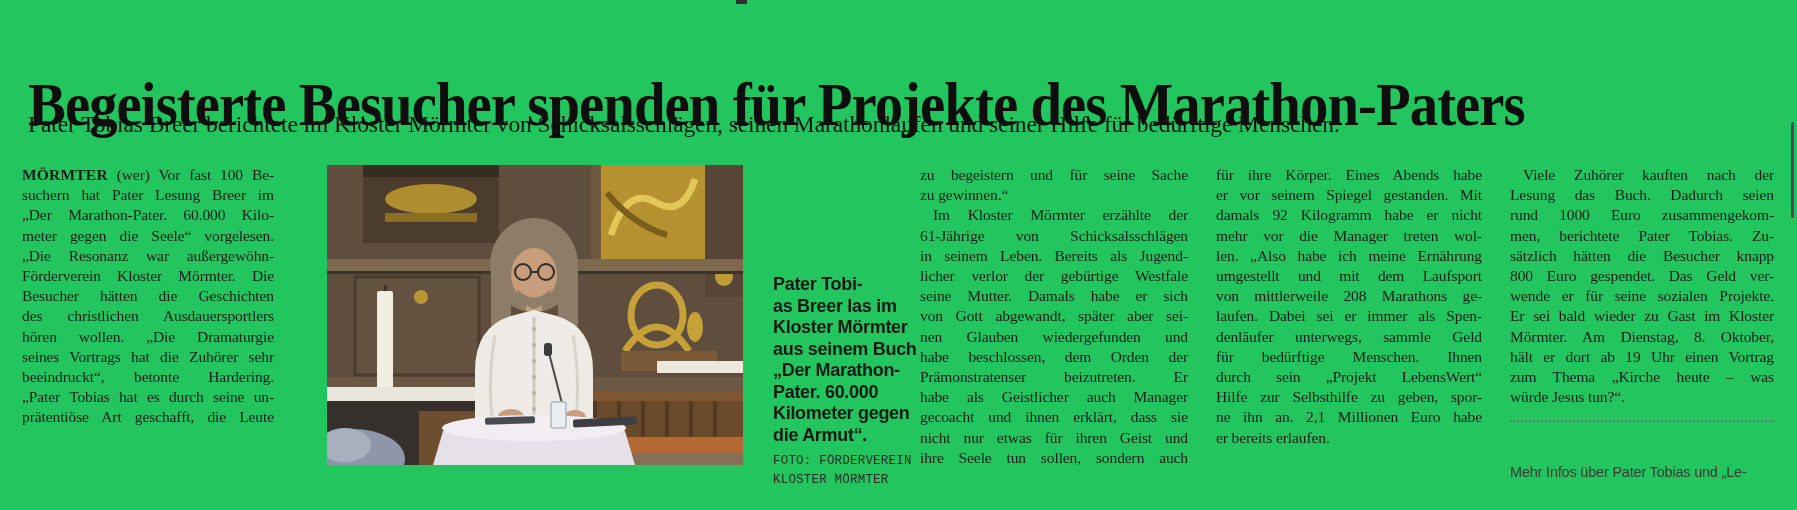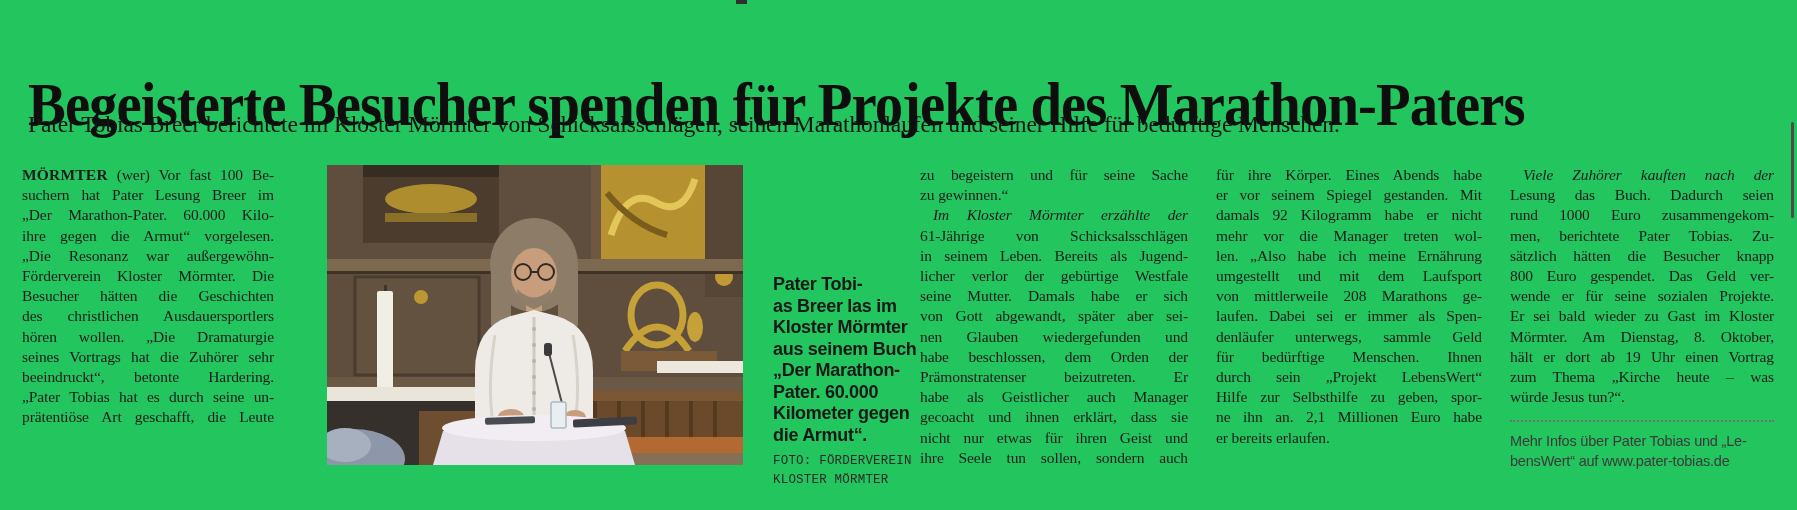--- a/index.html
+++ b/index.html
@@ -19,21 +19,21 @@
     transform:scaleX(.93);transform-origin:left top;
   }
   .subheadline{
     position:absolute;left:28px;top:111px;
     font-size:23.5px;font-weight:400;letter-spacing:-.1px;
     white-space:nowrap;color:#141414;
   }
   .col{position:absolute;top:165px;font-size:15.5px;line-height:20.2px;letter-spacing:-.1px;}
   .col .bline{text-align:justify;text-align-last:justify;}
   .col .bline.nj{text-align-last:left;}
-  .col .bline.ind{text-indent:13px;font-style:italic;}
+  .col .bline.ind{text-indent:13px;}
   .col .bline b{font-weight:700;letter-spacing:.2px;}
   #col1{left:22px;width:252px;}
   #col2{left:920px;width:268px;}
   #col3{left:1216px;width:266px;}
   #col4{left:1510px;width:264px;}
   .photo{
     position:absolute;left:327px;top:165px;width:416px;height:300px;
     overflow:hidden;background:#5f4e3d;
   }
   .photo svg{display:block;width:100%;height:100%;}
@@ -49,39 +49,39 @@
     font-family:Liberation Mono, monospace;
     font-weight:500;font-size:12.5px;line-height:19px;
     color:#2a2a2a;letter-spacing:.2px;
   }
   .note{
     margin-top:13px;border-top:2px dotted #6f6f6f;padding-top:9px;
     font-family:"Liberation Sans","DejaVu Sans",sans-serif;
     font-size:14.5px;line-height:20px;font-weight:400;
     color:#3a3a3a;letter-spacing:-.2px;
   }
-  .note .bline{text-align:left;text-align-last:left;}
+  .note .bline{text-align:left;text-align-last:left;margin-top:31px;}
   .right-rule{position:absolute;left:1791px;top:122px;width:3px;height:96px;background:#4c4c4c;border-radius:2px;}
 </style>
 </head>
 <body>
 
 <div class="page">
 
   <div class="top-dash"></div>
 
   <h1 class="headline">Begeisterte Besucher spenden für Projekte des Marathon-Paters</h1>
 
   <div class="subheadline">Pater Tobias Breer berichtete im Kloster Mörmter von Schicksalsschlägen, seinen Marathonläufen und seiner Hilfe für bedürftige Menschen.</div>
 
   <div class="col" id="col1">
       <div class="bline"><b>MÖRMTER</b> (wer) Vor fast 100 Be-</div>
       <div class="bline">suchern hat Pater Lesung Breer im</div>
       <div class="bline">„Der Marathon-Pater. 60.000 Kilo-</div>
-      <div class="bline">ihre gegen die Armut“ vorgelesen.</div>
+      <div class="bline">meter gegen die Seele“ vorgelesen.</div>
       <div class="bline">„Die Resonanz war außergewöhn-</div>
       <div class="bline">Förderverein Kloster Mörmter. Die</div>
       <div class="bline">Besucher hätten die Geschichten</div>
       <div class="bline">des christlichen Ausdauersportlers</div>
       <div class="bline">hören wollen. „Die Dramaturgie</div>
       <div class="bline">seines Vortrags hat die Zuhörer sehr</div>
       <div class="bline">beeindruckt“, betonte Hardering.</div>
       <div class="bline">„Pater Tobias hat es durch seine un-</div>
       <div class="bline">prätentiöse Art geschafft, die Leute</div>
     </div>

